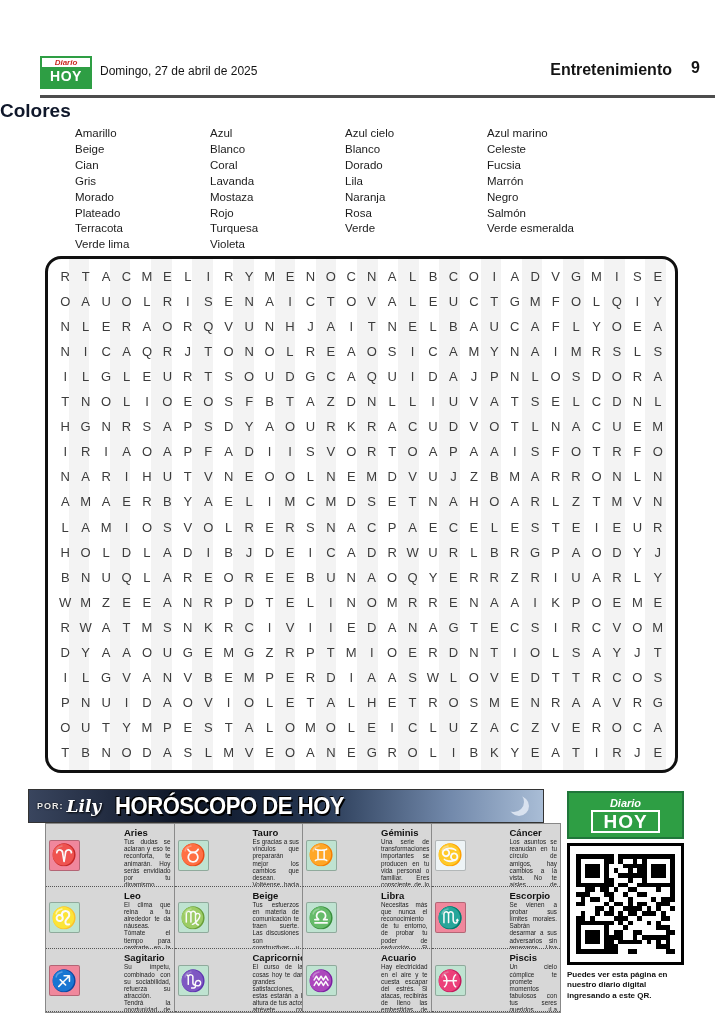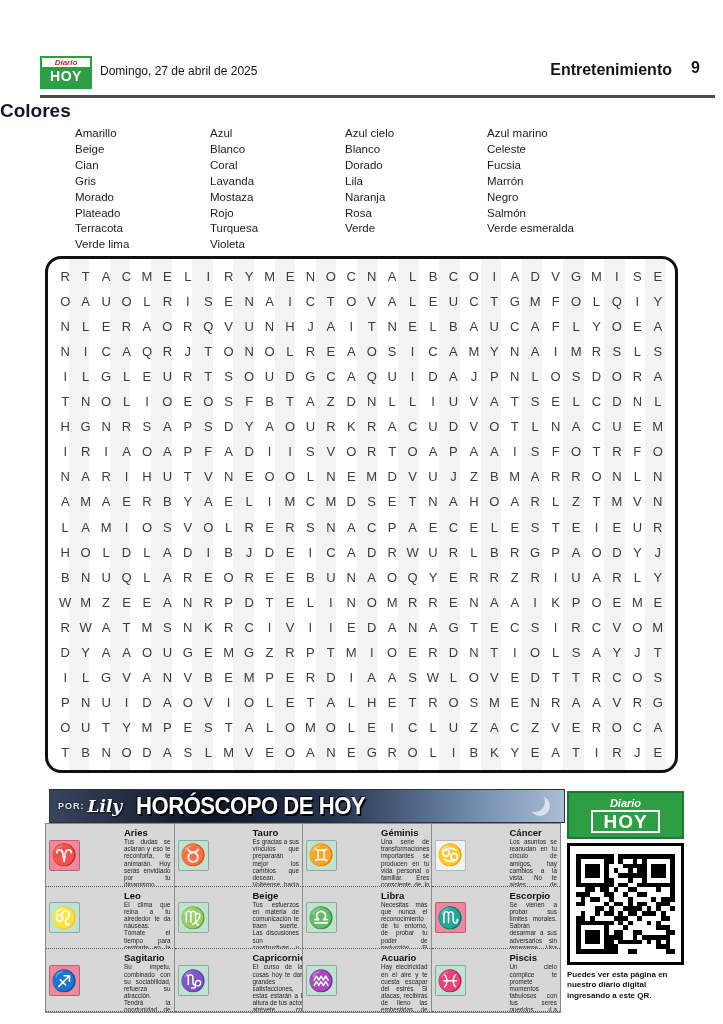--- a/index.html
+++ b/index.html
@@ -24,21 +24,21 @@
   .word-list{position:absolute;left:75px;top:126px;right:40px;display:grid;
              grid-template-columns:135px 135px 142px 1fr;}
   .word{font-size:11.5px;line-height:15.9px;color:#1c1c1c;}
   .grid-box{position:absolute;left:45px;top:256px;width:633px;height:517px;box-sizing:border-box;
             border:3.5px solid #101010;border-radius:16px;padding:5px 7px;
             display:grid;grid-template-columns:repeat(30,1fr);grid-template-rows:repeat(20,1fr);
             background:repeating-linear-gradient(90deg,#ffffff 0 20.6px,#f3f3f3 20.6px 41.2px);}
   .cell{display:flex;align-items:center;justify-content:center;font-size:13px;color:#3c3c3c;}
 
   
-  .horo-head{position:absolute;left:49px;top:789px;width:516px;height:34px;box-sizing:border-box;
+  .horo-head{position:absolute;left:28px;top:789px;width:516px;height:34px;box-sizing:border-box;
              background:linear-gradient(90deg,#39455e 0%,#0d1526 30%,#23344f 55%,#7289ab 82%,#a9bdd6 100%);
              display:flex;align-items:center;border:1px solid #333;}
   .byline{color:#e9e9e9;font-size:9px;font-weight:700;letter-spacing:1px;margin-left:8px;
           text-shadow:0 0 2px #000;}
   .byline-name{color:#fff;font-family:"DejaVu Serif",serif;font-style:italic;font-weight:700;
                font-size:17px;margin:0 14px 0 3px;text-shadow:1px 1px 2px #000;}
   .horo-title{color:#fff;font-size:23px;font-weight:800;letter-spacing:-.5px;
               text-shadow:1.5px 1.5px 0 #000,-1px -1px 0 #000;transform:scaleX(.96);
               transform-origin:left;white-space:nowrap;}
   .moon{width:20px;height:20px;border-radius:50%;margin-left:auto;margin-right:14px;

